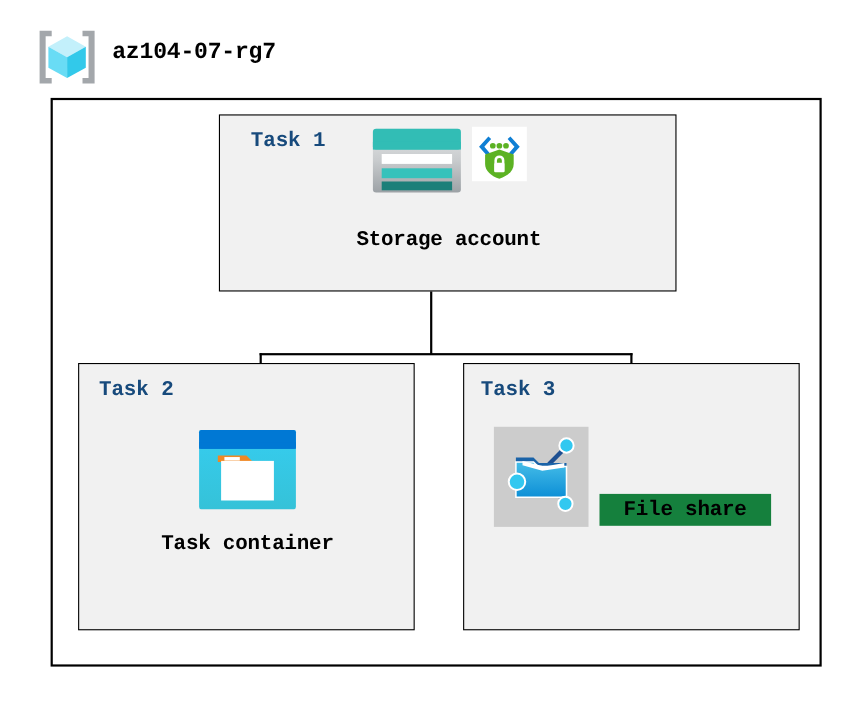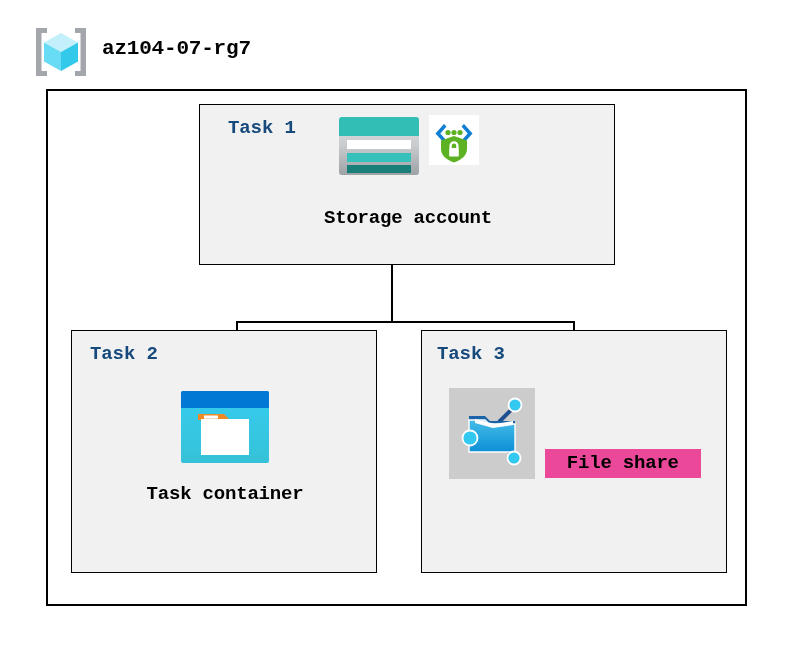--- a/index.html
+++ b/index.html
@@ -52,21 +52,21 @@
   #task2 .task-label{left:18px;top:12px;}
   #task3 .task-label{left:15px;top:12px;}
 
   
   .node{position:absolute;text-align:center;}
   .node-caption{
     font-size:19px;font-weight:bold;color:#000000;
     white-space:nowrap;letter-spacing:-0.2px;
     display:inline-block;
   }
-  .node-caption.hl{background:#ec4899;padding:3px 22px 4px 22px;text-align:center;}
+  .node-caption.hl{background:#15803d;padding:3px 22px 4px 22px;text-align:center;}
   .node-iconwrap{display:block;}
   .node-iconwrap.hl{background:#cccccc;padding:6px;display:inline-block;}
 
   
   #node-storage{left:268px;top:115px;width:280px;}
   #node-storage .icons-row{
     display:flex;align-items:flex-start;justify-content:center;gap:8px;height:70px;
   }
   #node-storage .node-caption{margin-top:22px;}
 

